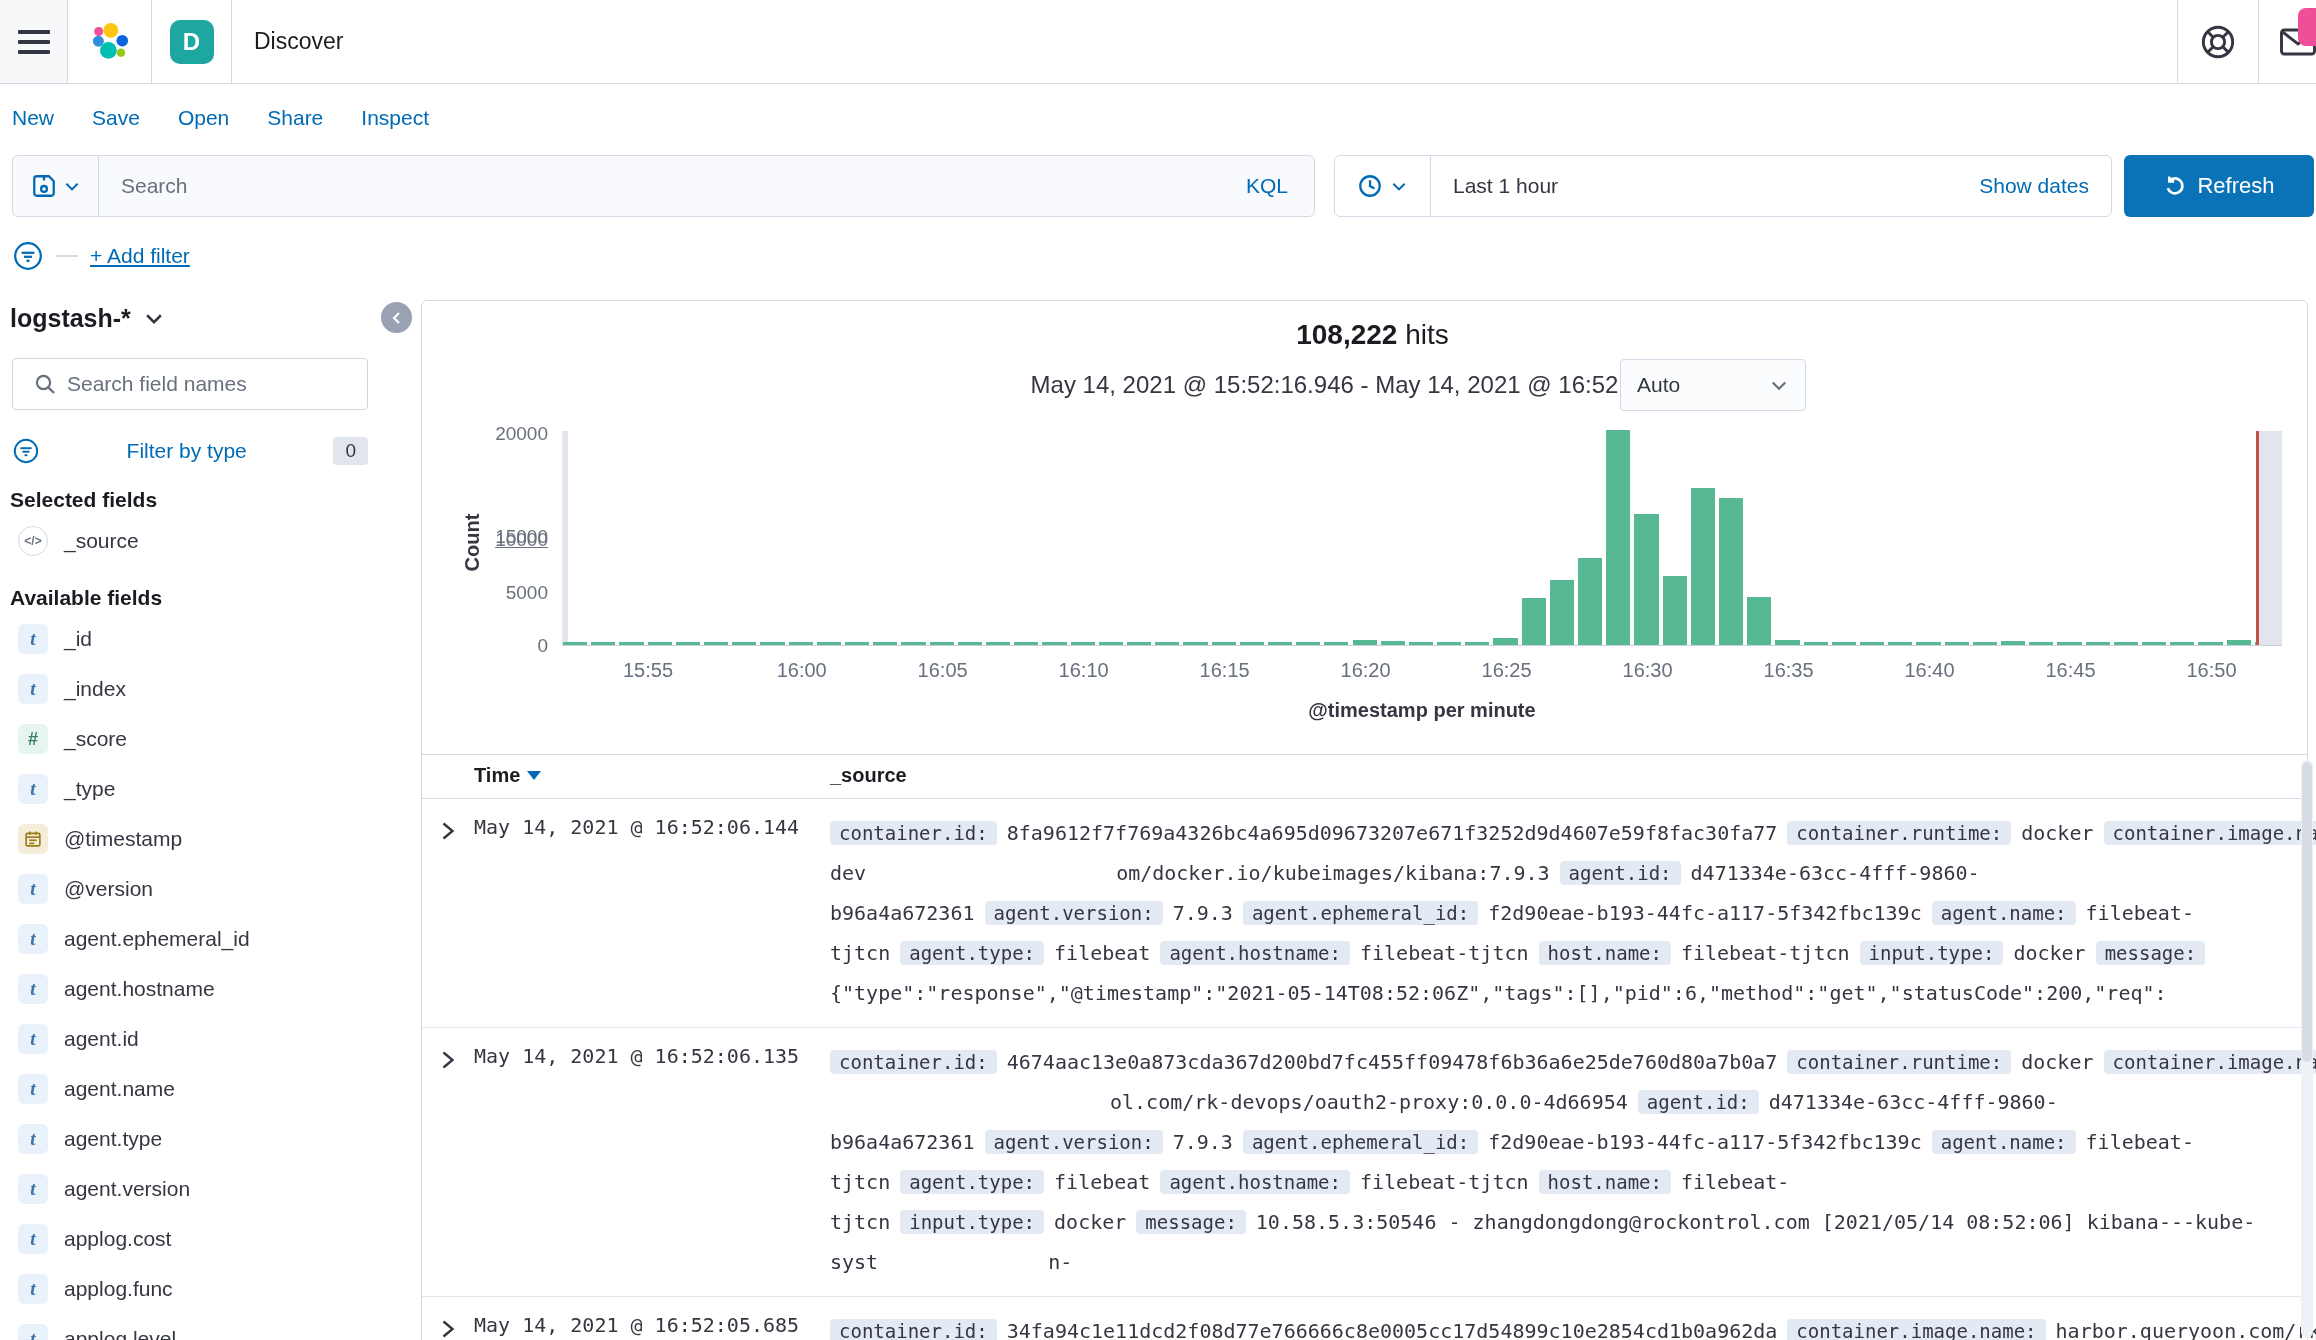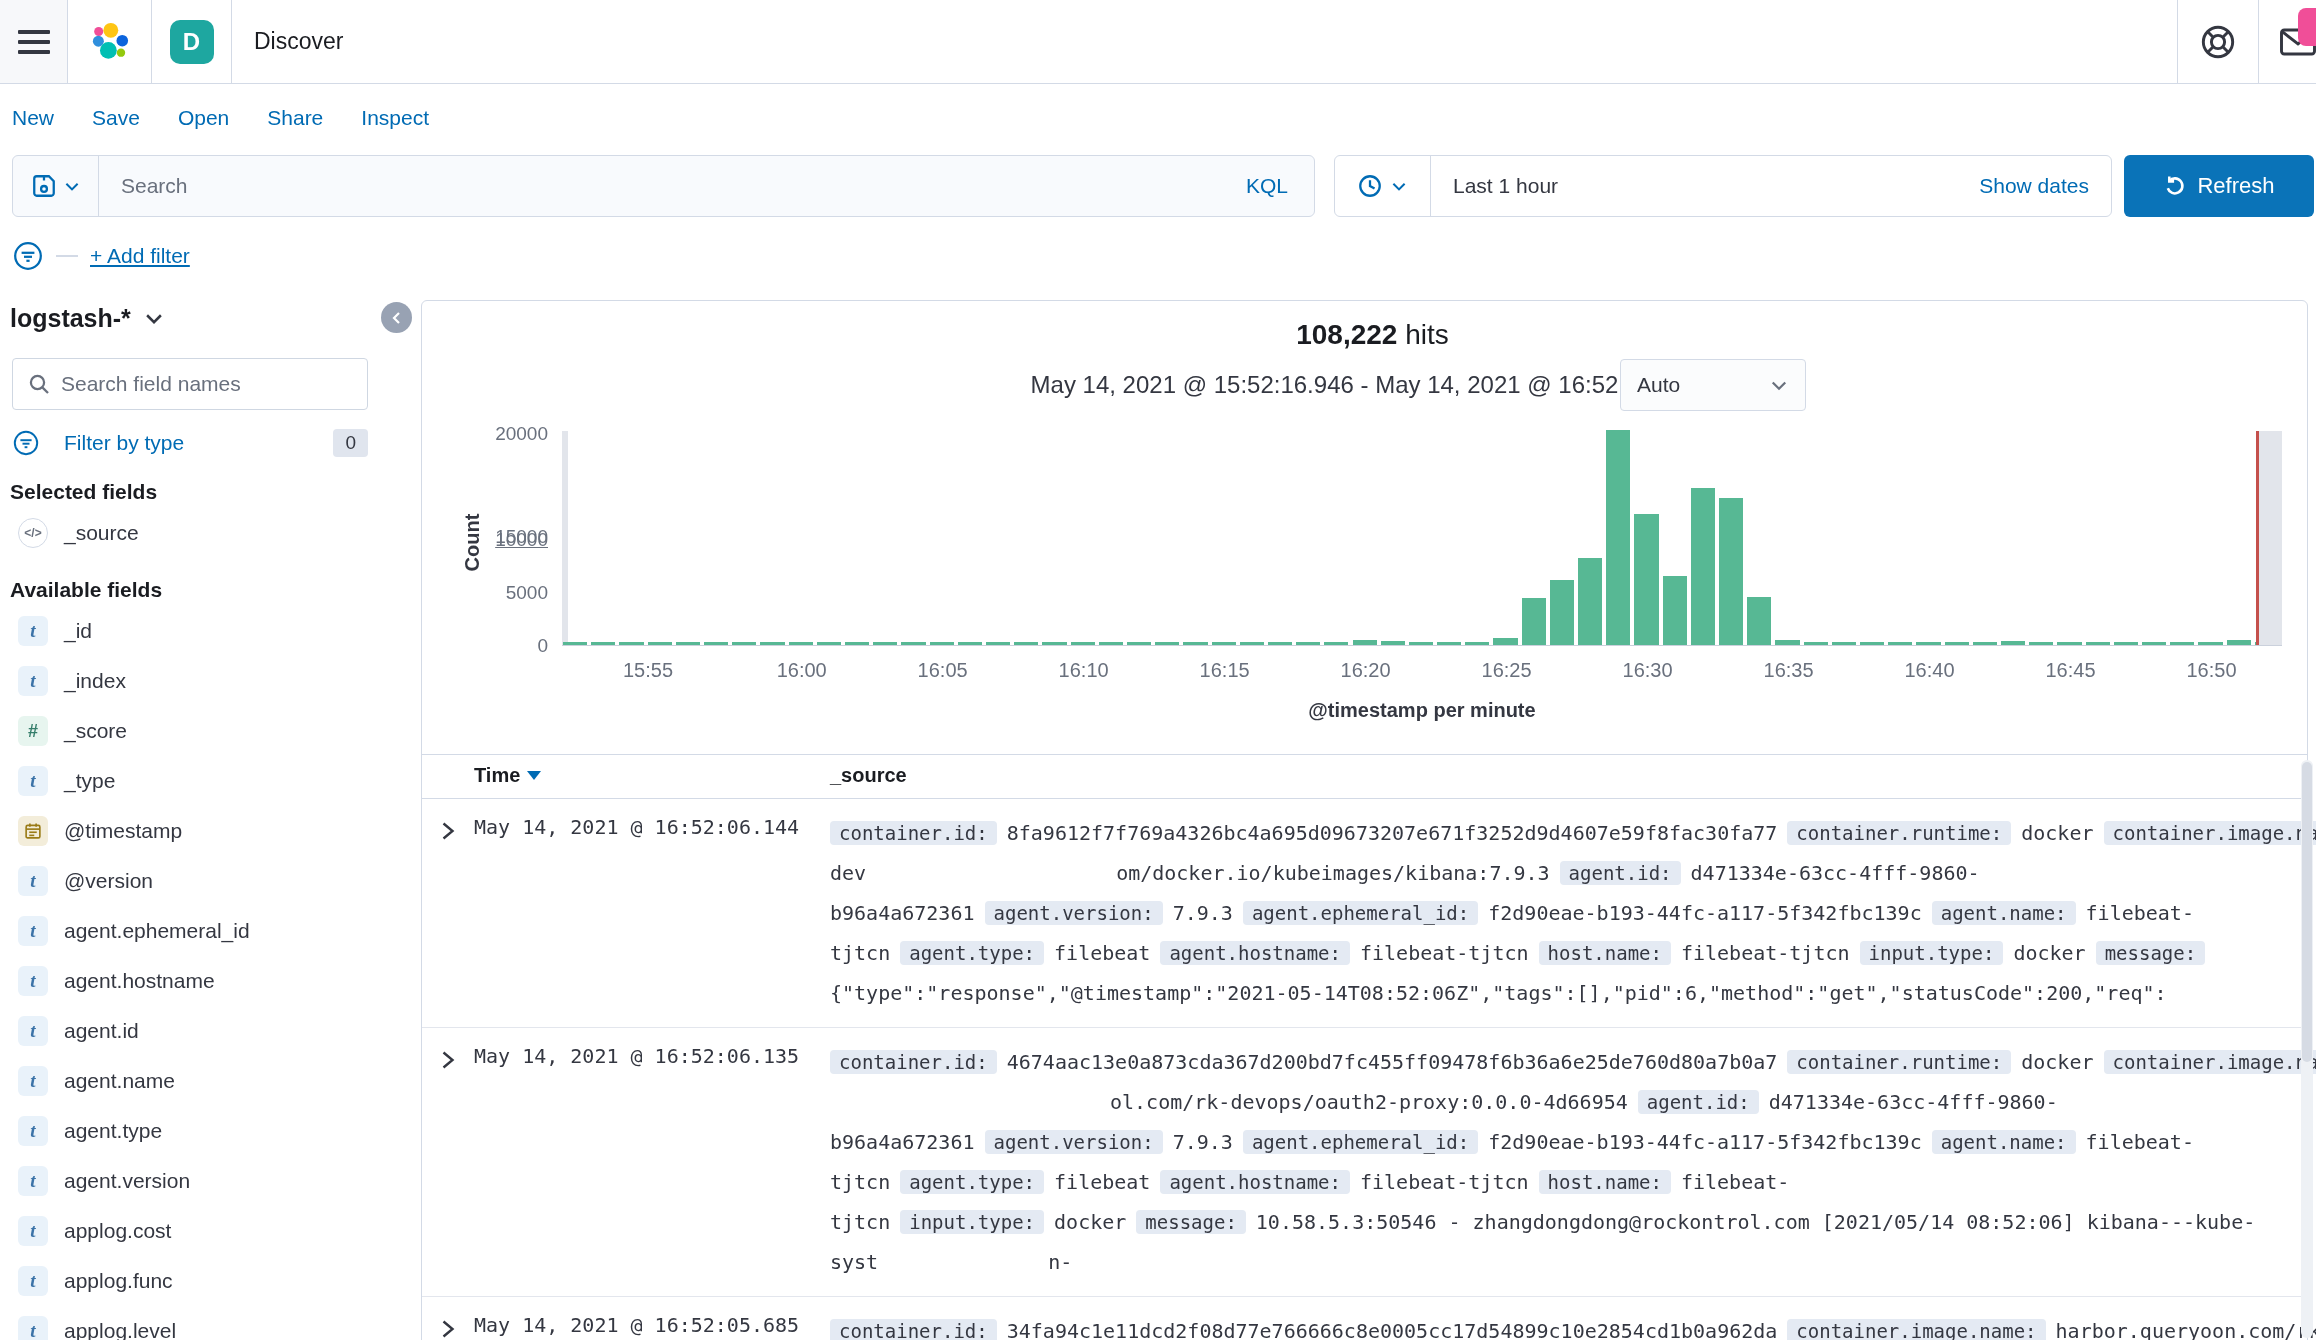--- a/index.html
+++ b/index.html
@@ -44,24 +44,24 @@
 
   
   .filterbar { position:absolute; left:0; top:238px; height:36px; display:flex; align-items:center; padding-left:12px; gap:12px; }
   .filter-dash { width:22px; height:2px; background:#d3dae6; }
   .add-filter { color:#006bb4; font-size:21px; cursor:pointer;text-decoration:underline; }
 
   
   .sidebar { position:absolute; left:0; top:296px; width:420px; }
   .idx-row { display:flex; align-items:center; gap:12px; padding-left:10px; height:44px; cursor:pointer; }
   .idx-name { font-size:25px; font-weight:bold; color:#1a1c21; }
-  .field-search { margin:18px 0 0 12px; width:356px; height:52px; border:1px solid #cfd7e2; border-radius:4px; background:#fff; display:flex; align-items:center; padding:0 14px; gap:10px; }
+  .field-search { margin:18px 0 0 12px; width:356px; height:52px; border:1px solid #cfd7e2; border-radius:4px; background:#fff; display:flex; align-items:center; padding:0 20px; gap:10px; }
   .field-search input { border:none; outline:none; flex:1; font-size:21px; color:#343741; background:transparent; font-family:"Liberation Sans",sans-serif; }
   .field-search input::placeholder { color:#69707d; opacity:1; }
-  .ftype-row { margin:16px 0 0 12px; width:356px; display:flex; align-items:center; gap:24px; height:34px; }
+  .ftype-row { margin:24px 0 0 12px; width:356px; display:flex; align-items:center; gap:16px; height:34px;text-align:center; }
   .ftype-link { color:#006bb4; font-size:21px; cursor:pointer; flex:1; }
   .ftype-badge { background:#e0e5ee; border-radius:4px; font-size:19px; color:#343741; padding:3px 12px; }
   .side-heading { margin:20px 0 0 10px; font-size:21px; font-weight:bold; color:#1a1c21; height:28px; }
   .field-row { display:flex; align-items:center; gap:16px; padding-left:18px; height:50px; cursor:pointer; }
   .field-label { font-size:21px; color:#343741; }
   .ficon { width:30px; height:30px; border-radius:6px; display:flex; align-items:center; justify-content:center; flex:0 0 30px; }
   .ficon.t { background:#e9f2fa; color:#3b73a8; font-family:"Liberation Serif",serif; font-style:italic; font-weight:bold; font-size:19px; }
   .ficon.num { background:#e7f5ef; color:#357e6b; font-weight:bold; font-size:18px; }
   .ficon.date { background:#f3edda; color:#9a7b16; }
   .ficon.src { background:#fff; border:1px solid #d3dae6; border-radius:50%; color:#69707d; font-size:12px; font-weight:bold; }

